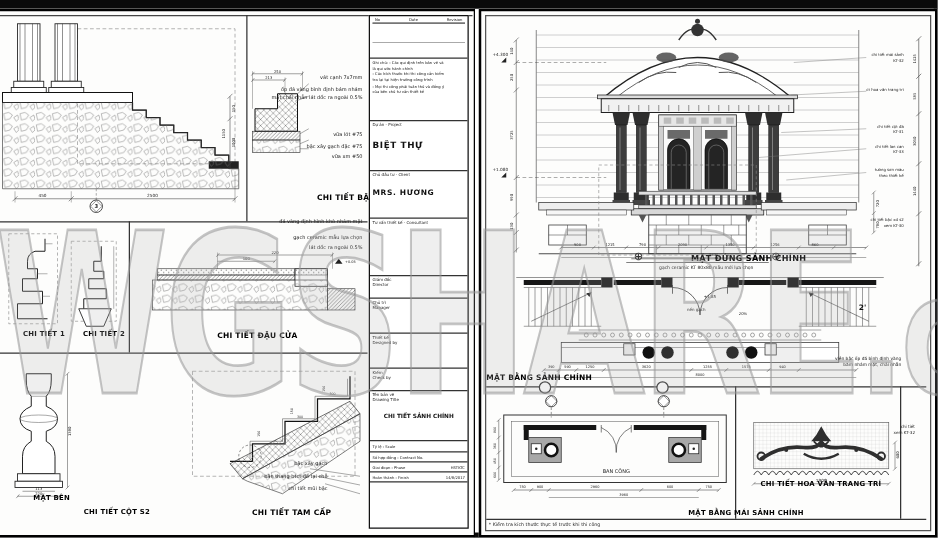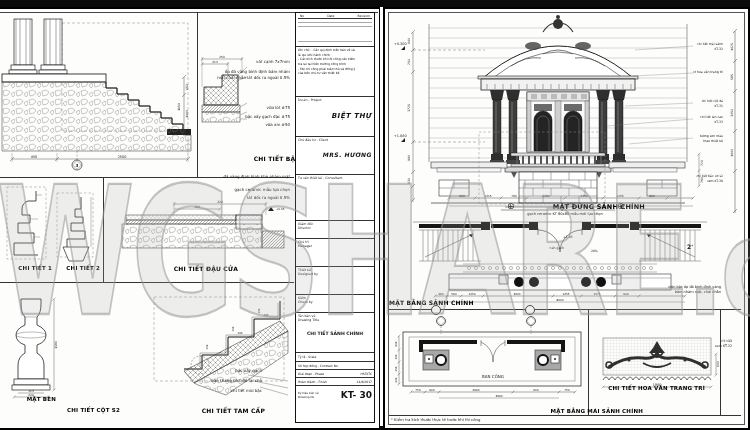--- a/index.html
+++ b/index.html
@@ -24,21 +24,21 @@
      pointer-events:none;font-weight:bold;color:rgba(175,175,175,0.20);
      -webkit-text-stroke:1.6px rgba(150,150,150,0.55);
      transform:scaleY(1.42);transform-origin:top left;letter-spacing:-4px;}
   #watermark .wm-main{font-size:126px;}
   #watermark .wm-suffix{font-size:94px;letter-spacing:-2px;}
   
   #tblock{position:absolute;left:295px;top:3px;width:80px;height:411px;border:1px solid #111;
           background:#fff;display:flex;flex-direction:column;box-sizing:border-box;}
   .tb-sec{position:relative;border-bottom:1px solid #333;box-sizing:border-box;padding:1px 2px;}
   .tb-lab{font-size:3.2px;color:#222;}
-  .tb-big{font-size:7px;font-weight:bold;text-align:right;letter-spacing:.5px;font-style:italic;}
+  .tb-big{font-size:7px;font-weight:bold;text-align:left;letter-spacing:.5px;}
   .tb-row{display:flex;justify-content:space-between;align-items:center;border-bottom:1px solid #333;
           padding:0 2px;box-sizing:border-box;font-size:3px;}
   .revhead{display:flex;justify-content:space-between;font-size:3px;border-bottom:1px solid #333;padding:0 2px;}
   .revrows{flex:1;background:repeating-linear-gradient(to bottom,transparent 0 3.4px,#aaa 3.4px 3.8px);}
   .bubble{position:absolute;border:1px solid #333;border-radius:50%;background:#fff;
           display:flex;align-items:center;justify-content:center;font-size:5px;font-weight:bold;}
 </style>
 </head>
 <body>
 
@@ -304,27 +304,20 @@
         <span>Số hợp đồng - Contract No.</span>
           <span></span>
       </div>
       <div class="tb-row" style="height:8px;">
         <span>Giai đoạn - Phase</span>
         <span>HSTKTC</span>
       </div>
       <div class="tb-row" style="height:8px;">
         <span>Hoàn thành - Finish</span>
         <span>14/8/2017</span>
-      </div>
-      <div class="tb-row" style="height:18px;border-bottom:none;">
-        <span style="display:flex;flex-direction:column;font-size:2.8px;">
-          <span>Ký hiệu bản vẽ</span>
-          <span>Drawing No.</span>
-        </span>
-        <span style="font-size:9px;font-weight:bold;">KT- 30</span>
       </div>
     </div>
   </div>
 
   <div class="sheet" id="sheet-right">
     <div class="innerframe" style="left:3px;top:3px;right:3px;bottom:3px;"></div>
     <div class="hline" style="top:300px;left:4px;width:352px;height:1px;"></div>
     <div class="hline" style="top:406px;left:4px;width:352px;height:1px;"></div>
     <div class="vline" style="left:203px;top:300px;width:1px;height:106px;"></div>
     <div class="vline" style="left:335px;top:300px;width:1px;height:106px;"></div>

